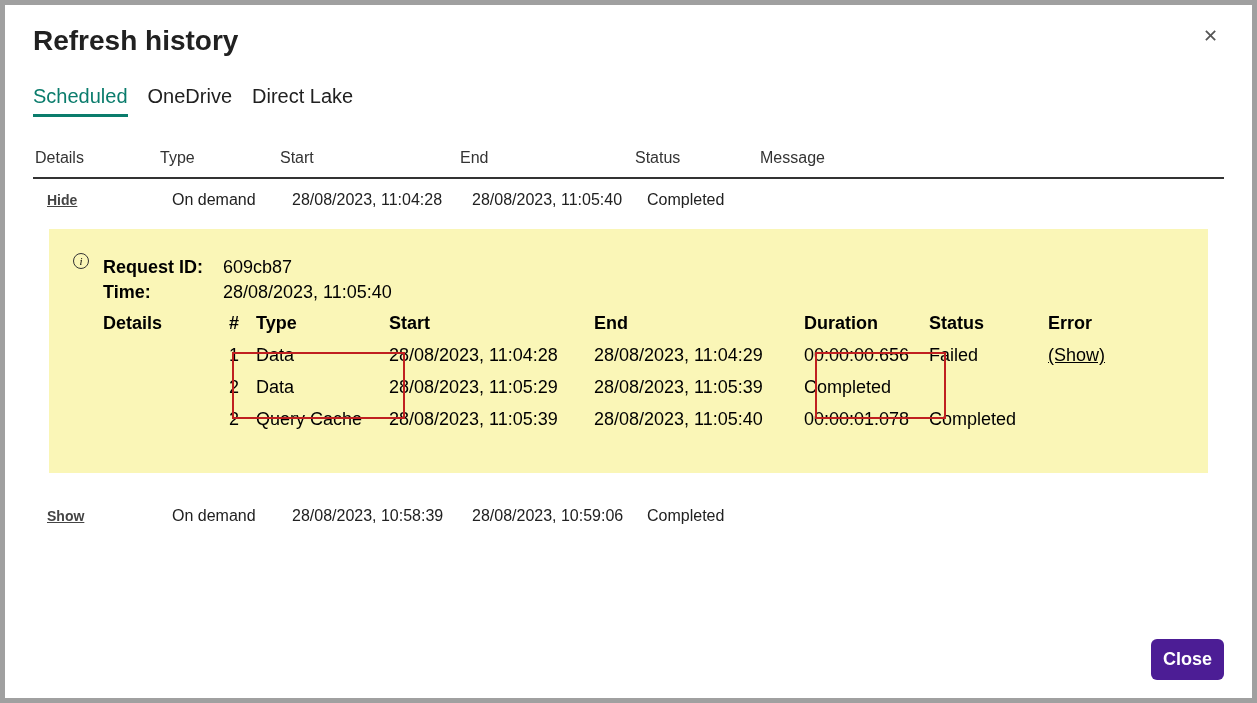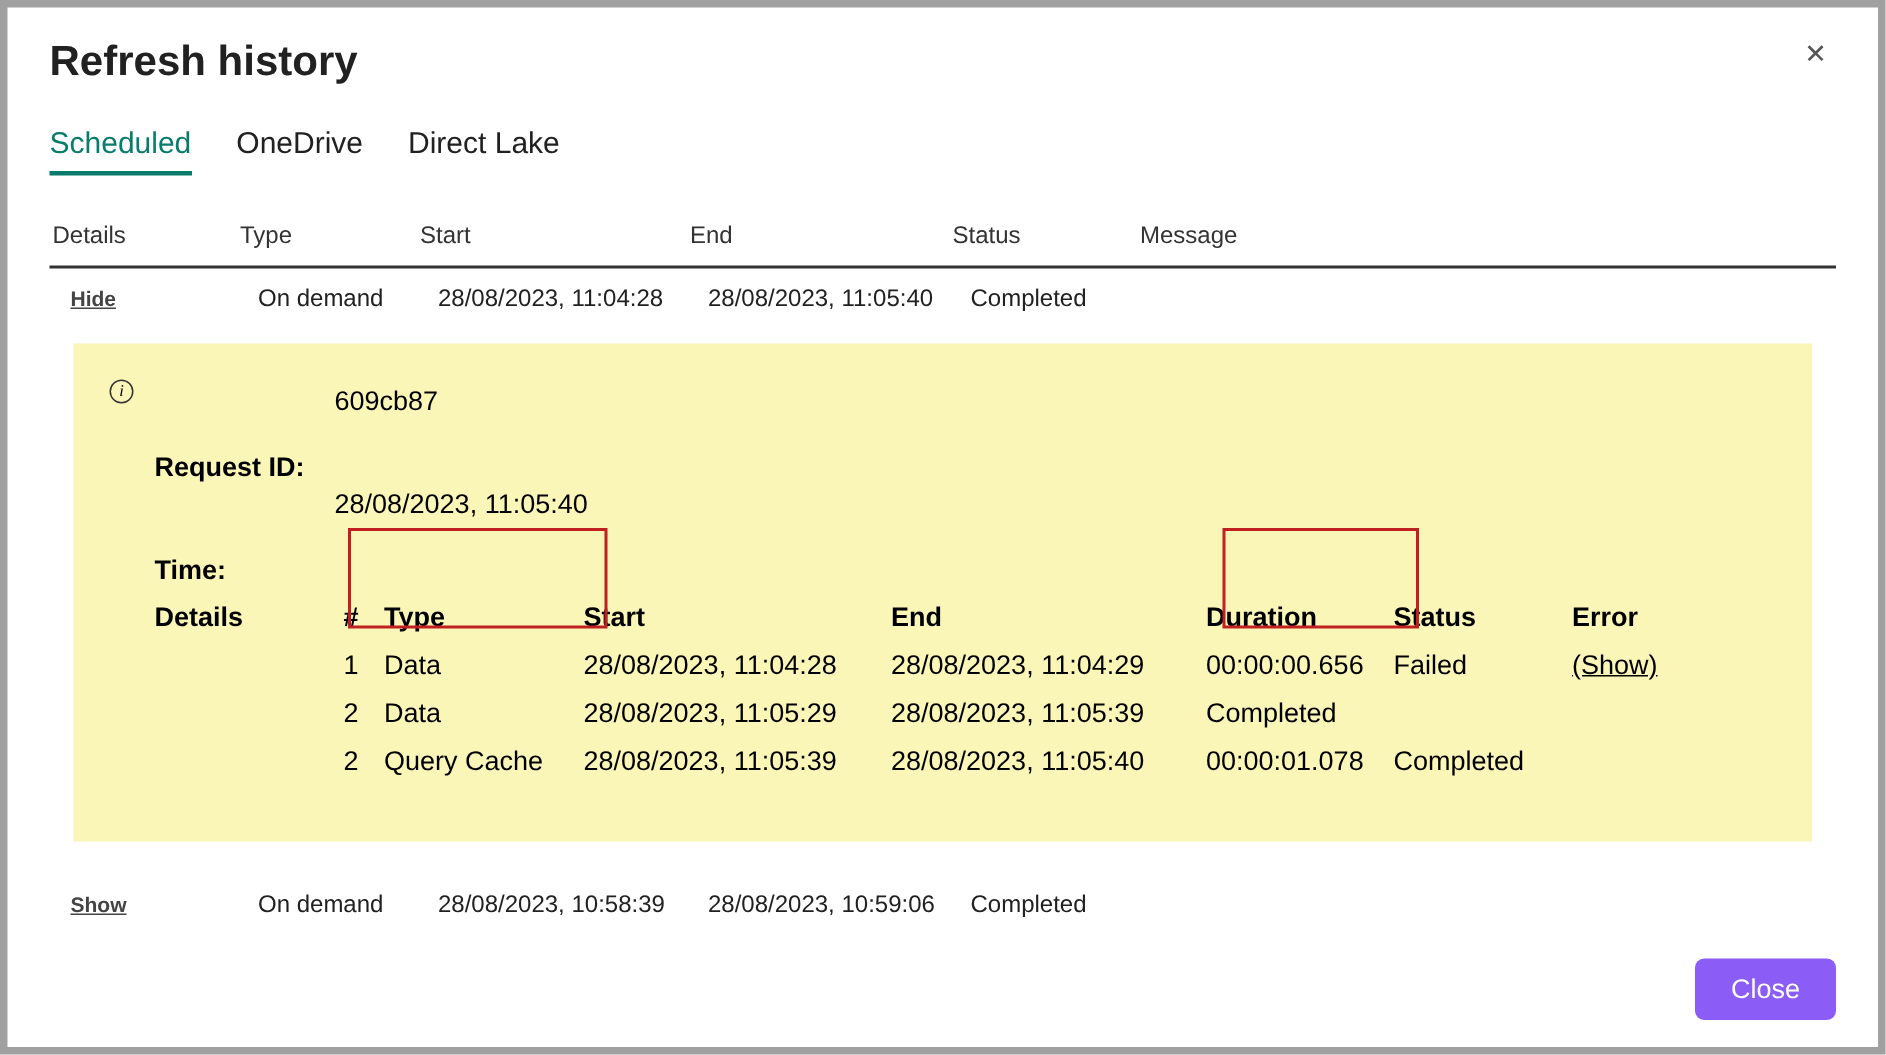--- a/index.html
+++ b/index.html
@@ -33,21 +33,21 @@
     }
     .close-x {
       font-size: 18px;
       color: #555;
       cursor: pointer;
       line-height: 1;
       padding: 2px 6px;
     }
     .tabs {
       display: flex;
-      gap: 30px;
+      gap: 20px;
       margin-bottom: 32px;
     }
     .tab {
       font-size: 20px;
       color: #212121;
       cursor: pointer;
       padding-bottom: 6px;
     }
     .tab.active {
       color: #0a7c6c;
@@ -107,21 +107,21 @@
       font-family: serif;
     }
     .detail-meta {
       margin-left: 32px;
     }
     .meta-row {
       display: flex;
       margin-bottom: 4px;
       font-size: 18px;
     }
-    .meta-label { font-weight: 700; width: 120px; margin-top: 44px; }
+    .meta-label { font-weight: 700; width: 120px; }
     .meta-value-req { font-weight: 400; }
     .meta-value-time { font-weight: 400; }
     .detail-table {
       margin-left: 32px;
       margin-top: 2px;
     }
     .dt-head, .dt-row {
       display: grid;
       grid-template-columns: 120px 33px 133px 205px 210px 125px 119px 1fr;
       font-size: 18px;
@@ -135,27 +135,27 @@
       position: absolute;
       border: 2.5px solid #c02020;
       pointer-events: none;
     }
     .footer {
       display: flex;
       justify-content: flex-end;
       padding-top: 14px;
     }
     .close-btn {
-      background: #8b5cf6;
+      background: #4c1d95;
       color: #fff;
       font-size: 18px;
-      font-weight: 400;
+      font-weight: 700;
       border: none;
       border-radius: 6px;
-      padding: 10px 24px;
+      padding: 10px 12px;
       cursor: pointer;
     }
   </style>
 </head>
 <body>
 
 <div class="dialog">
   <div class="dialog-header">
     <div class="dialog-title">Refresh history</div>
     <div class="close-x">✕</div>

